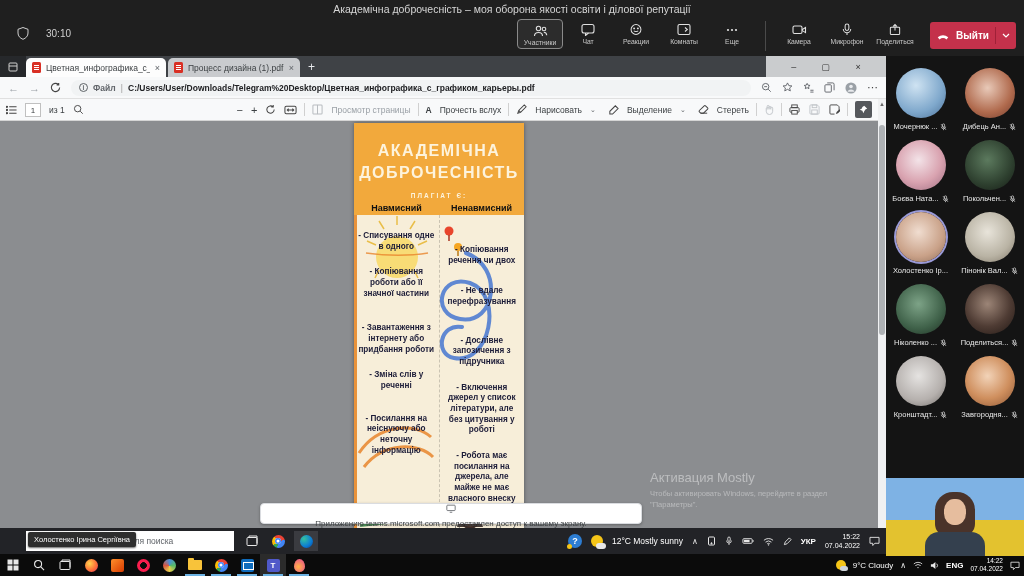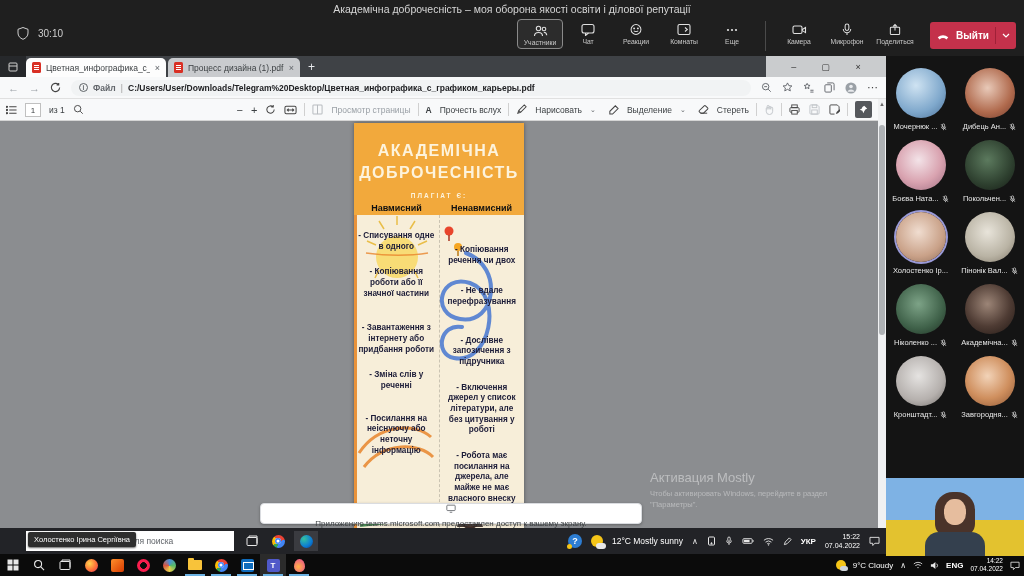--- a/index.html
+++ b/index.html
@@ -3,21 +3,21 @@
 <meta charset="utf-8">
 <style>
   * { margin:0; padding:0; box-sizing:border-box; }
   html,body { background:#000; }
   body { font-family:"Liberation Sans", sans-serif; }
   .stage { position:relative; width:1024px; height:576px; overflow:hidden; background:#0d0d0d; }
 
   
   .topbar { position:absolute; left:0; top:0; width:1024px; height:56px; background:#1f1f1f; z-index:10; }
   .meet-title { position:absolute; left:0; right:0; top:3px; text-align:center; font-size:10.5px; color:#d6d6d6; }
-  .timer-wrap { position:absolute; left:16px; top:26px; display:flex; align-items:center; gap:8px; color:#cfcfcf; font-size:10px; }
+  .timer-wrap { position:absolute; left:16px; top:26px; display:flex; align-items:center; gap:16px; color:#cfcfcf; font-size:10px; }
   .ctl-row { position:absolute; right:8px; top:19px; display:flex; align-items:flex-start; gap:2px; }
   .ctl-btn { width:46px; display:flex; flex-direction:column; align-items:center; gap:2px; padding:4px 0 2px; border-radius:4px; color:#c8c8c8; }
   .ctl-btn .lbl { font-size:6.8px; white-space:nowrap; }
   .ctl-btn.sel { border:1px solid #8a8a8a; background:#2c2c2c; }
   .ctl-div { width:1px; height:30px; background:#4a4a4a; margin:2px 8px 0; }
   .leave-btn { margin-left:10px; height:27px; margin-top:3px; background:#c4314b; border-radius:3px; display:flex; align-items:center; padding:0 6px; gap:6px; color:#fff; }
   .leave-btn .lbl { font-size:10px; font-weight:bold; }
   .leave-sep { width:1px; height:17px; background:#a02038; }
   .ic { display:inline-flex; } .ic svg { display:block; }
 
@@ -611,21 +611,21 @@
               <svg width="7" height="8" viewBox="0 0 10 11" fill="none" stroke="#ddd" stroke-width="1">
                 <rect x="3.4" y="1" width="3.2" height="5" rx="1.6"></rect>
                 <path d="M2 5a3 3 0 0 0 6 0M5 8v2M1.5 1.5l7 8"></path>
               </svg>
             </span>
           </div>
       </div>
       <div class="pcard">
         <div class="avatar av7"></div>
         <div class="pname">
-            <span>Академічна...</span>
+            <span>Поделиться...</span>
             <span class="ic">
               <svg width="7" height="8" viewBox="0 0 10 11" fill="none" stroke="#ddd" stroke-width="1">
                 <rect x="3.4" y="1" width="3.2" height="5" rx="1.6"></rect>
                 <path d="M2 5a3 3 0 0 0 6 0M5 8v2M1.5 1.5l7 8"></path>
               </svg>
             </span>
           </div>
       </div>
       <div class="pcard">
         <div class="avatar av8"></div>

